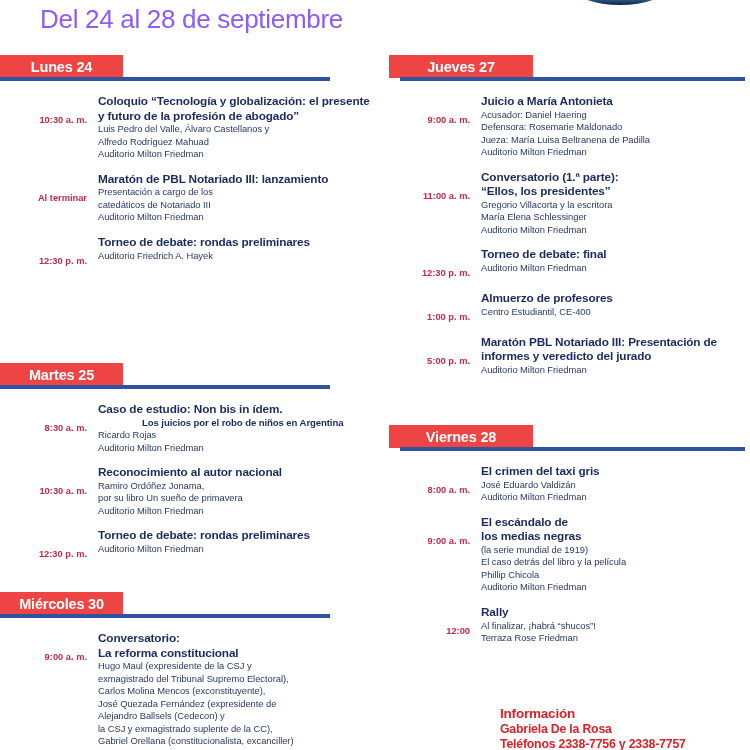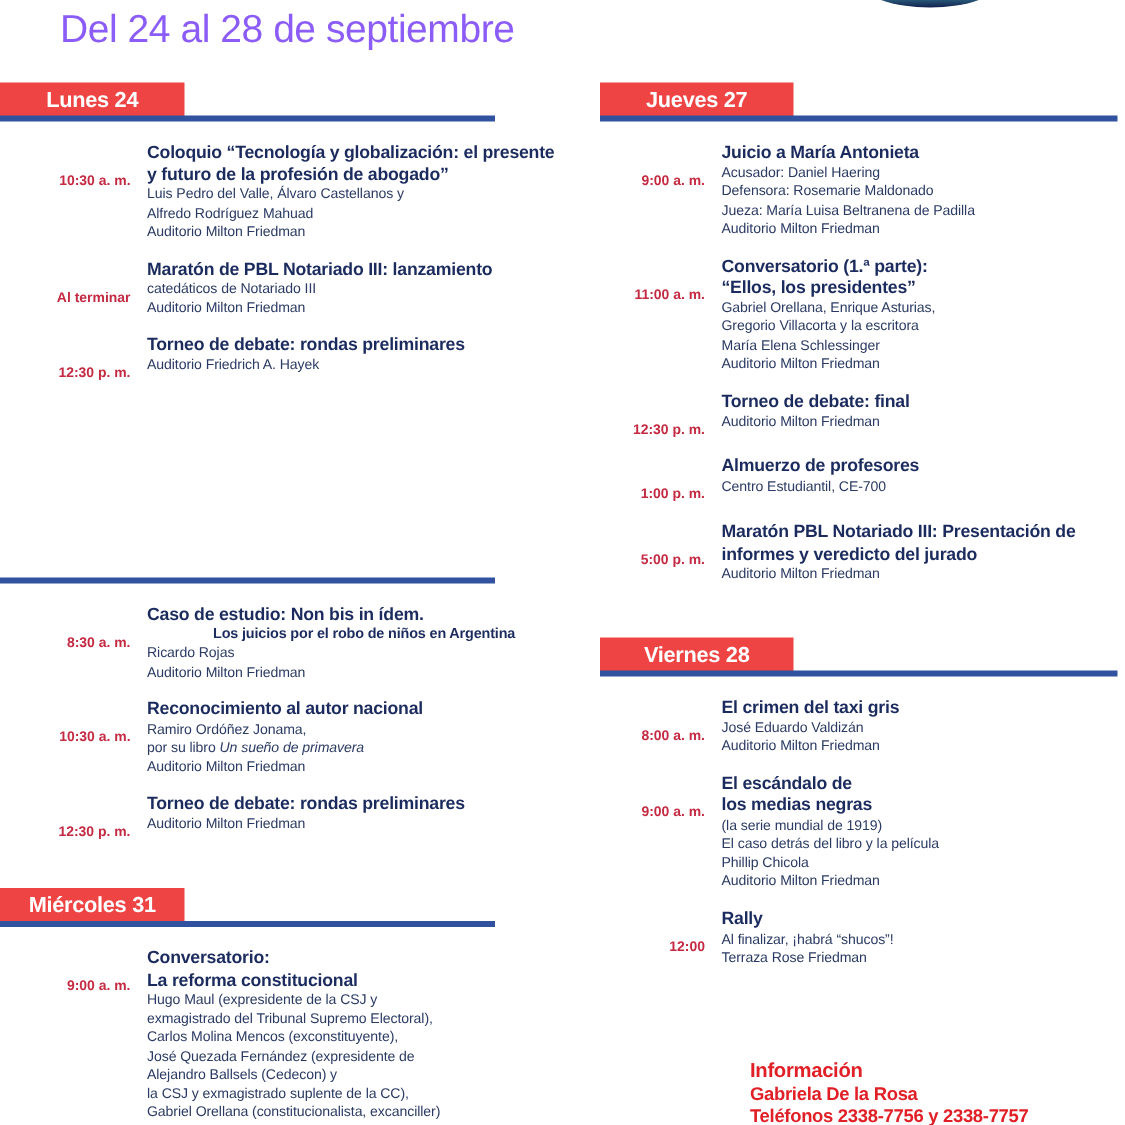--- a/index.html
+++ b/index.html
@@ -67,21 +67,21 @@
     color: #ffffff;
     font-size: 14.5px;
     font-weight: bold;
     letter-spacing: -0.2px;
     display: flex;
     align-items: center;
     justify-content: center;
     box-sizing: border-box;
   }
   .left  .day-banner { left: 0px;  width: 123px; }
-  .right .day-banner { left: 25px; width: 129px; }
+  .right .day-banner { left: 14px; width: 144px; }
 
   .day-rule {
     position: absolute;
     top: 22px;
     height: 4px;
     background: #31529e;
   }
   .left  .day-rule { left: 0px;  width: 330px; }
   .right .day-rule { left: 25px; width: 345px; }
 
@@ -128,21 +128,21 @@
     letter-spacing: -0.1px;
     padding-left: 44px;
   }
   .event-detail {
     font-size: 9.4px;
     font-weight: normal;
     color: #2a3a63;
     line-height: 1.33;
     letter-spacing: -0.05px;
   }
-  .event-detail .ital { font-style: italic; }
+  .event-detail .ital { }
 
   
   .info-block {
     position: absolute;
     left: 500px;
     top: 706px;
     width: 250px;
     z-index: 4;
   }
   .info-heading {
@@ -221,38 +221,40 @@
           <div class="event-detail">Luis Pedro del Valle, Álvaro Castellanos y</div>
           <div class="event-detail">Alfredo Rodríguez Mahuad</div>
           <div class="event-detail">Auditorio Milton Friedman</div>
         </div>
       </div>
 
       <div class="event">
         <div class="event-time">Al terminar</div>
         <div class="event-body">
           <div class="event-title">Maratón de PBL Notariado III: lanzamiento</div>
+          <div class="event-detail">Presentación a cargo de los</div>
           <div class="event-detail">catedáticos de Notariado III</div>
           <div class="event-detail">Auditorio Milton Friedman</div>
         </div>
       </div>
 
       <div class="event">
         <div class="event-time">12:30 p. m.</div>
         <div class="event-body">
           <div class="event-title">Torneo de debate: rondas preliminares</div>
           <div class="event-detail">Auditorio Friedrich A. Hayek</div>
         </div>
       </div>
 
     </div>
   </div>
 
   <div class="day-block" style="top:363px;">
     <div class="day-banner-wrap">
+      <div class="day-banner">Martes 25</div>
       <div class="day-rule"></div>
     </div>
     <div class="events">
 
       <div class="event">
         <div class="event-time">8:30 a. m.</div>
         <div class="event-body">
           <div class="event-title">Caso de estudio: Non bis in ídem.</div>
           <div class="event-subtitle">Los juicios por el robo de niños en Argentina</div>
           <div class="event-detail">Ricardo Rojas</div>
@@ -276,21 +278,21 @@
           <div class="event-title">Torneo de debate: rondas preliminares</div>
           <div class="event-detail">Auditorio Milton Friedman</div>
         </div>
       </div>
 
     </div>
   </div>
 
   <div class="day-block" style="top:592px;">
     <div class="day-banner-wrap">
-      <div class="day-banner">Miércoles 31</div>
+      <div class="day-banner">Miércoles 30</div>
       <div class="day-rule"></div>
     </div>
     <div class="events">
       <div class="event">
         <div class="event-time">9:00 a. m.</div>
         <div class="event-body">
           <div class="event-title">Conversatorio:</div>
           <div class="event-title">La reforma constitucional</div>
           <div class="event-detail">Hugo Maul (expresidente de la CSJ y</div>
           <div class="event-detail">exmagistrado del Tribunal Supremo Electoral),</div>
@@ -325,40 +327,39 @@
           <div class="event-detail">Jueza: María Luisa Beltranena de Padilla</div>
           <div class="event-detail">Auditorio Milton Friedman</div>
         </div>
       </div>
 
       <div class="event">
         <div class="event-time">11:00 a. m.</div>
         <div class="event-body">
           <div class="event-title">Conversatorio (1.ª parte):</div>
           <div class="event-title">“Ellos, los presidentes”</div>
-          <div class="event-detail">Gabriel Orellana, Enrique Asturias,</div>
           <div class="event-detail">Gregorio Villacorta y la escritora</div>
           <div class="event-detail">María Elena Schlessinger</div>
           <div class="event-detail">Auditorio Milton Friedman</div>
         </div>
       </div>
 
       <div class="event">
         <div class="event-time">12:30 p. m.</div>
         <div class="event-body">
           <div class="event-title">Torneo de debate: final</div>
           <div class="event-detail">Auditorio Milton Friedman</div>
         </div>
       </div>
 
       <div class="event">
         <div class="event-time">1:00 p. m.</div>
         <div class="event-body">
           <div class="event-title">Almuerzo de profesores</div>
-          <div class="event-detail">Centro Estudiantil, CE-700</div>
+          <div class="event-detail">Centro Estudiantil, CE-400</div>
         </div>
       </div>
 
       <div class="event">
         <div class="event-time">5:00 p. m.</div>
         <div class="event-body">
           <div class="event-title">Maratón PBL Notariado III: Presentación de informes y veredicto del jurado</div>
           <div class="event-detail">Auditorio Milton Friedman</div>
         </div>
       </div>

